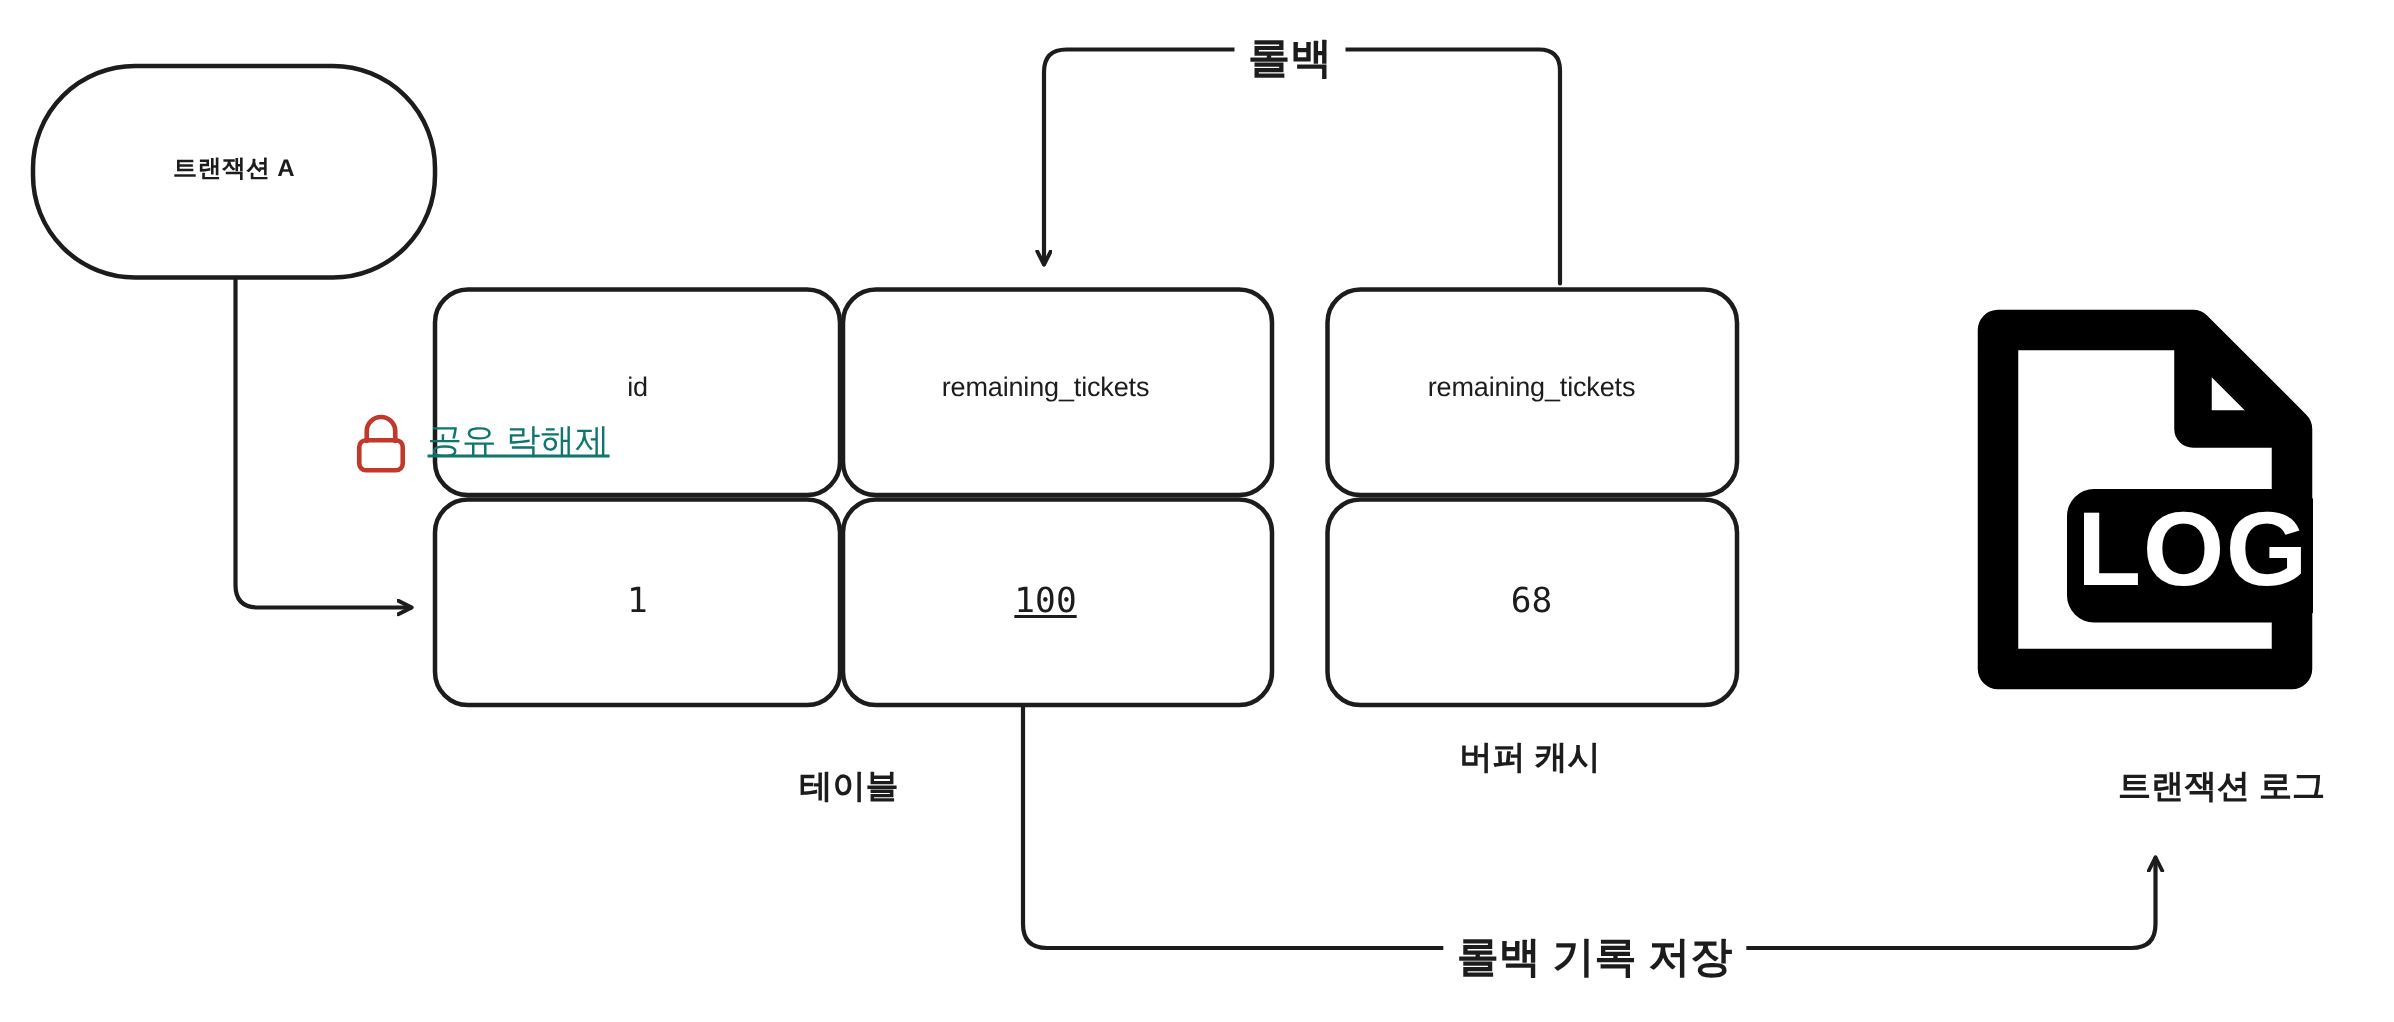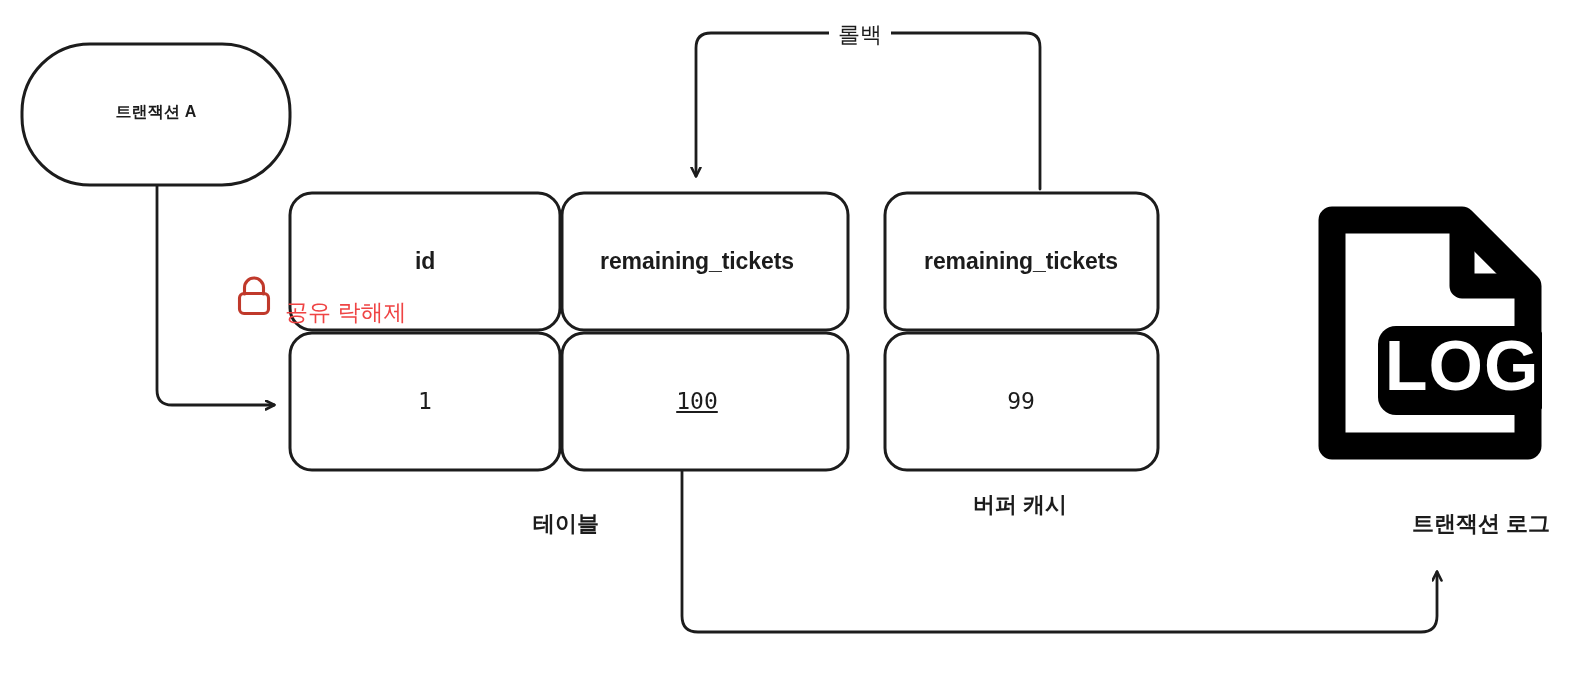--- a/index.html
+++ b/index.html
@@ -30,36 +30,36 @@
     position: absolute;
     white-space: nowrap;
     color: #1c1c1c;
   }
   .node-label {
     font-size: 16px;
     font-weight: bold;
     letter-spacing: 0.2px;
   }
   .col-header {
-    font-size: 23px;
-    font-weight: bold;
+    font-size: 18px;
+    font-weight: normal;
     letter-spacing: -0.1px;
   }
   .cell-value {
     font-family: "DejaVu Sans Mono", "Liberation Mono", monospace;
     font-size: 23px;
     font-weight: normal;
   }
   .section-label {
     font-size: 22px;
     font-weight: bold;
   }
   .edge-label {
-    font-size: 22px;
-    font-weight: normal;
+    font-size: 28px;
+    font-weight: bold;
     background: #ffffff;
     padding: 0 9px;
   }
   .lock-label {
     font-size: 23px;
     font-weight: normal;
   }
   .lock-icon {
     position: absolute;
   }
@@ -109,30 +109,31 @@
 
     <path d="M 14,14 L 144,14 L 210,80 L 210,240 L 14,240 Z" fill="#ffffff" stroke="#000000" stroke-width="27" stroke-linejoin="round" stroke-linecap="round"></path>
     <path d="M 144,14 L 144,80 L 210,80" fill="none" stroke="#000000" stroke-width="25" stroke-linejoin="round" stroke-linecap="round"></path>
 
     <rect x="60" y="120" width="168" height="89" rx="18" ry="18" fill="#000000"></rect>
     <text x="144" y="184" text-anchor="middle" font-family="'Liberation Sans', sans-serif" font-size="70" font-weight="bold" fill="#ffffff" letter-spacing="1">LOG</text>
   </svg>
 
   <div class="txt node-label center" style="left:156px; top:102px;">트랜잭션 A</div>
 
-  <div class="txt lock-label" style="left:285px; top:297px; color:#ef4444;">공유 락해제</div>
+  <div class="txt lock-label" style="left:285px; top:278px; color:#0f766e;text-decoration:underline;">공유 락해제</div>
 
   <div class="txt col-header center" style="left:425px; top:248px;">id</div>
   <div class="txt col-header center" style="left:697px; top:248px;">remaining_tickets</div>
 
   <div class="txt cell-value center" style="left:425px; top:388px;">1</div>
   <div class="txt cell-value center" style="left:697px; top:388px;text-decoration:underline;">100</div>
 
   <div class="txt col-header center" style="left:1021px; top:248px;">remaining_tickets</div>
-  <div class="txt cell-value center" style="left:1021px; top:388px;">99</div>
+  <div class="txt cell-value center" style="left:1021px; top:388px;">68</div>
 
   <div class="txt section-label center" style="left:566px; top:509px;">테이블</div>
   <div class="txt section-label center" style="left:1020px; top:490px;">버퍼 캐시</div>
   <div class="txt section-label center" style="left:1438px; top:509px;margin-left:43px;">트랜잭션 로그</div>
 
   <div class="txt edge-label center" style="left:860px; top:20px;">롤백</div>
+  <div class="txt edge-label center" style="left:1063px; top:619px;">롤백 기록 저장</div>
 
 </div>
 
 </body></html>

